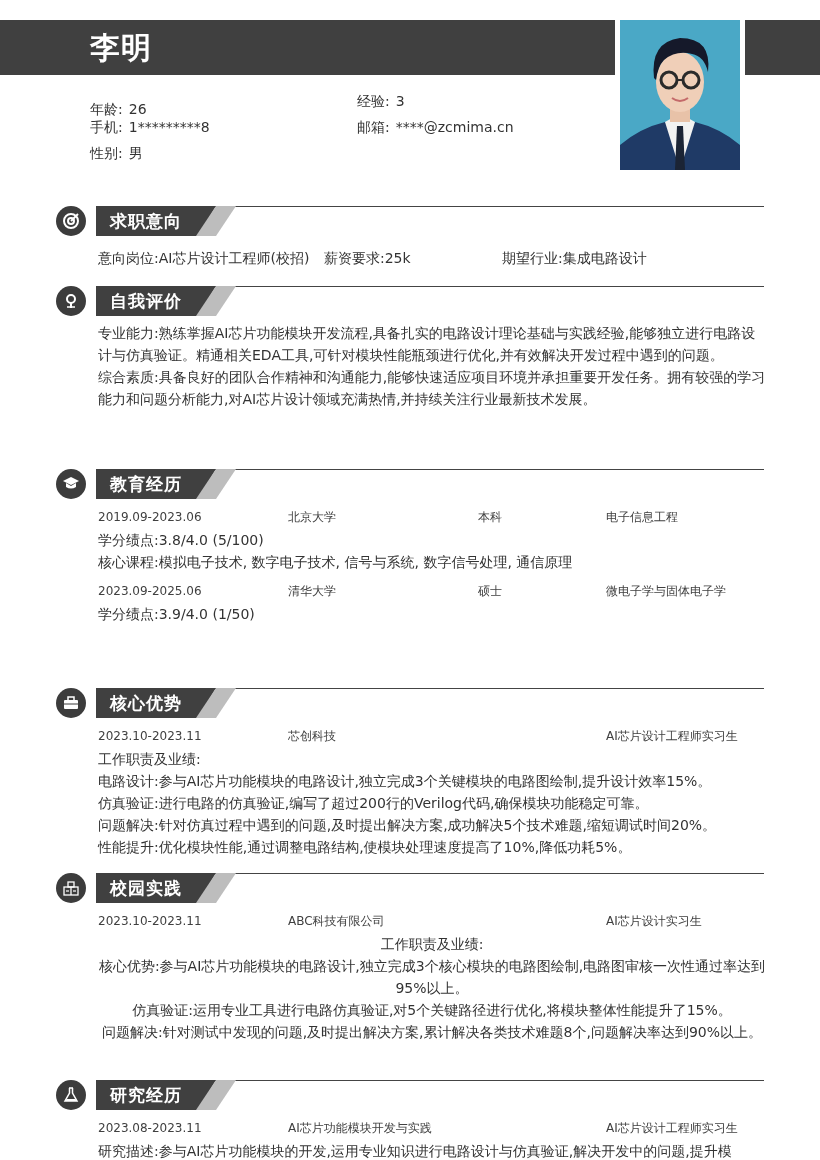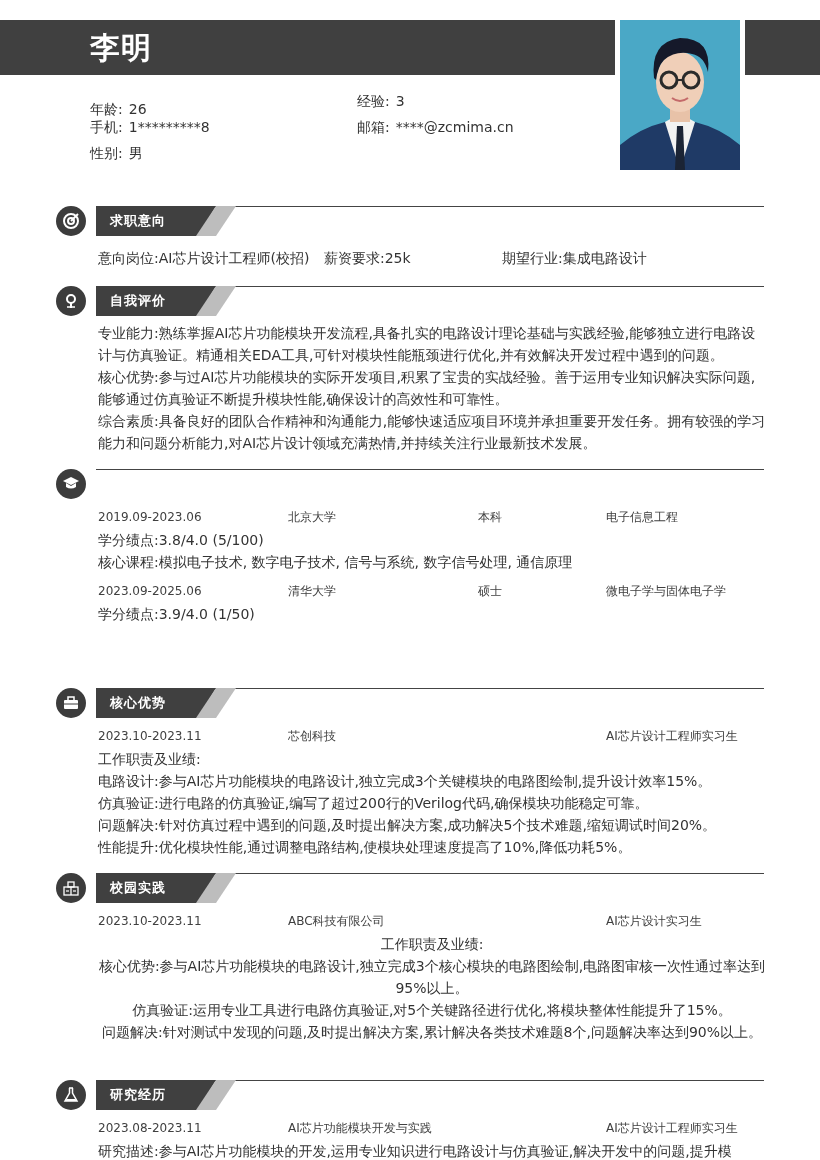--- a/index.html
+++ b/index.html
@@ -15,21 +15,21 @@
   .info { position: absolute; font-size: 14px; line-height: 20px; color: #333; }
   .info .lbl { margin-right: 6px; }
 
   .section { position: absolute; left: 56px; width: 710px; }
   .sec-head { position: relative; height: 32px; }
   .sec-icon { position: absolute; left: 0; top: 0; width: 30px; height: 30px; border-radius: 50%; background: #3c3c3c; display: flex; align-items: center; justify-content: center; }
   .sec-line { position: absolute; left: 40px; right: 2px; top: 0; height: 1px; background: #444; }
   .sec-title-wrap { position: absolute; left: 40px; top: 0; height: 30px; width: 140px; }
   .sec-title-bg { position: absolute; left: 0; top: 0; width: 120px; height: 30px; background: #404040; clip-path: polygon(0 0, 100% 0, 85% 100%, 0 100%); }
   .sec-slash { position: absolute; left: 100px; top: 0; width: 40px; height: 30px; background: #bdbdbd; clip-path: polygon(50% 0, 100% 0, 50% 100%, 0 100%); }
-  .sec-title { position: absolute; left: 14px; top: 0; line-height: 30px; font-size: 13px; font-weight: bold; color: #ffffff; letter-spacing: 1px; }
+  .sec-title { position: absolute; left: 14px; top: 0; line-height: 30px; font-size: 17px; font-weight: bold; color: #ffffff; letter-spacing: 1px; }
 
   .body { position: relative; margin-left: 42px; font-size: 14px; line-height: 22px; color: #333; }
   .row-bold { position: relative; height: 24px; font-weight: normal; font-size: 12px; color: #404040; }
   .row-bold span { position: absolute; top: 0; line-height: 24px; white-space: nowrap; }
   .para { line-height: 22px; }
   .gap { height: 6px; }
 </style>
 </head>
 <body>
 
@@ -111,34 +111,38 @@
     </div>
     <div class="sec-line"></div>
     <div class="sec-title-wrap">
         <div class="sec-title-bg"></div>
         <div class="sec-slash"></div>
       <div class="sec-title">自我评价</div>
       </div>
   </div>
   <div class="body" style="margin-top:4px;">
     <div class="para">专业能力:熟练掌握AI芯片功能模块开发流程,具备扎实的电路设计理论基础与实践经验,能够独立进行电路设计与仿真验证。精通相关EDA工具,可针对模块性能瓶颈进行优化,并有效解决开发过程中遇到的问题。</div>
-    <div class="para">核心优势:参与过AI芯片功能模块的实际开发项目,积累了宝贵的实战经验。善于运用专业知识解决实际问题,能够通过仿真验证不断提升模块性能,确保设计的高效性和可靠性。</div>
     <div class="para">综合素质:具备良好的团队合作精神和沟通能力,能够快速适应项目环境并承担重要开发任务。拥有较强的学习能力和问题分析能力,对AI芯片设计领域充满热情,并持续关注行业最新技术发展。</div>
   </div>
 </div>
 
 <div class="section" style="top:469px;">
   <div class="sec-head">
     <div class="sec-icon">
       <svg width="18" height="16" viewBox="0 0 18 16">
           <path d="M1 5 L9 1 L17 5 L9 9 Z" fill="#fff"></path>
           <path d="M4 7 L4 11 Q9 14 14 11 L14 7 L9 10 Z" fill="#fff"></path>
         </svg>
     </div>
     <div class="sec-line"></div>
+    <div class="sec-title-wrap">
+        <div class="sec-title-bg"></div>
+        <div class="sec-slash"></div>
+      <div class="sec-title">教育经历</div>
+      </div>
   </div>
   <div class="body" style="margin-top:4px;">
     <div class="row-bold">
       <span style="left:0;">2019.09-2023.06</span>
       <span style="left:190px;">北京大学</span>
       <span style="left:380px;">本科</span>
       <span style="left:508px;">电子信息工程</span>
     </div>
     <div class="para">学分绩点:3.8/4.0 (5/100)</div>
     <div class="para">核心课程:模拟电子技术, 数字电子技术, 信号与系统, 数字信号处理, 通信原理</div>

